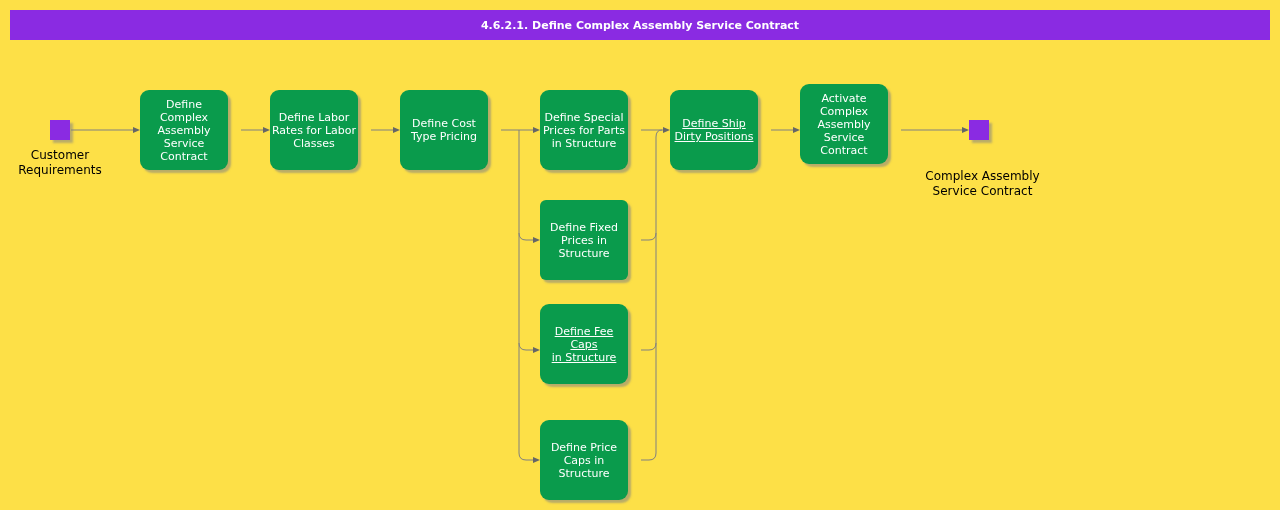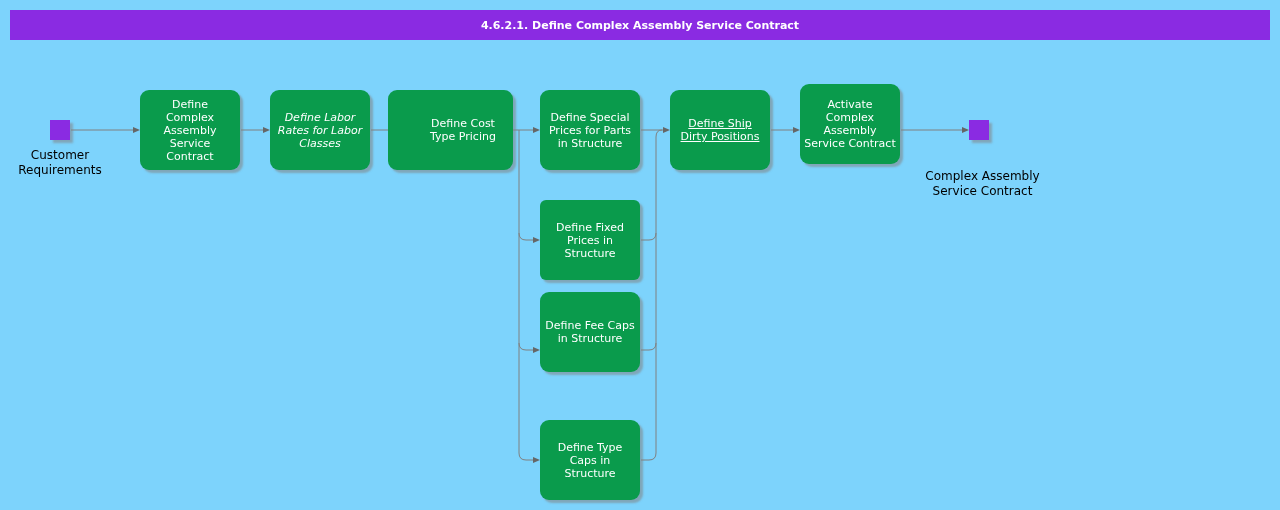--- a/index.html
+++ b/index.html
@@ -5,21 +5,21 @@
   html, body {
     margin: 0;
     padding: 0;
     background: #ffffff;
     font-family: "DejaVu Sans", "Liberation Sans", sans-serif;
   }
   .page {
     position: relative;
     width: 1280px;
     height: 510px;
-    background: #7dd3fc;
+    background: #fde047;
     overflow: hidden;
   }
   .header {
     position: absolute;
     left: 10px;
     top: 10px;
     width: 1260px;
     height: 30px;
     background: #8A2BE2;
     color: #ffffff;
@@ -29,21 +29,21 @@
     align-items: center;
     justify-content: center;
   }
   .connectors {
     position: absolute;
     left: 0;
     top: 0;
   }
   .activity {
     position: absolute;
-    width: 100px;
+    width: 88px;
     height: 80px;
     background: #0A9B4C;
     border-radius: 9px;
     box-shadow: 3px 3px 2px rgba(130,130,130,0.55);
     color: #ffffff;
     font-size: 11px;
     line-height: 13px;
     text-align: center;
     white-space: pre-line;
     display: flex;
@@ -61,25 +61,25 @@
   .term-label {
     position: absolute;
     color: #000000;
     font-size: 12px;
     line-height: 15px;
     text-align: center;
     white-space: pre-line;
   }
   
   #act-complex-contract { left: 140px; top: 90px; }
-  #act-labor-rates      { left: 270px; top: 90px; font-style: italic; }
-  #act-cost-type        { left: 388px; top: 90px; padding-left: 25px; }
+  #act-labor-rates      { left: 270px; top: 90px; }
+  #act-cost-type        { left: 400px; top: 90px; }
   #act-special-prices   { left: 540px; top: 90px; align-items: center; }
   #act-fixed-prices     { left: 540px; top: 200px; border-radius: 6px; }
-  #act-fee-caps         { left: 540px; top: 292px; }
+  #act-fee-caps         { left: 540px; top: 304px; text-decoration: underline; }
   #act-price-caps       { left: 540px; top: 420px; }
   #act-ship-dirty       { left: 670px; top: 90px; text-decoration: underline; }
   #act-activate         { left: 800px; top: 84px; }
   #term-start           { left: 50px;  top: 120px; }
   #term-end             { left: 969px; top: 120px; }
   #term-start-label     { left: -15px; top: 148px; width: 150px; }
   #term-end-label       { left: 880px; top: 151px; width: 205px; margin-top: 18px; }
 </style>
 </head>
 <body>
@@ -143,21 +143,21 @@
   <div class="activity" id="act-fixed-prices">
     <span>Define Fixed
 Prices in
 Structure</span>
   </div>
   <div class="activity" id="act-fee-caps">
     <span>Define Fee Caps
 in Structure</span>
   </div>
   <div class="activity" id="act-price-caps">
-    <span>Define Type
+    <span>Define Price
 Caps in
 Structure</span>
   </div>
   <div class="activity" id="act-ship-dirty">
     <span>Define Ship
 Dirty Positions</span>
   </div>
   <div class="activity" id="act-activate">
     <span>Activate
 Complex

